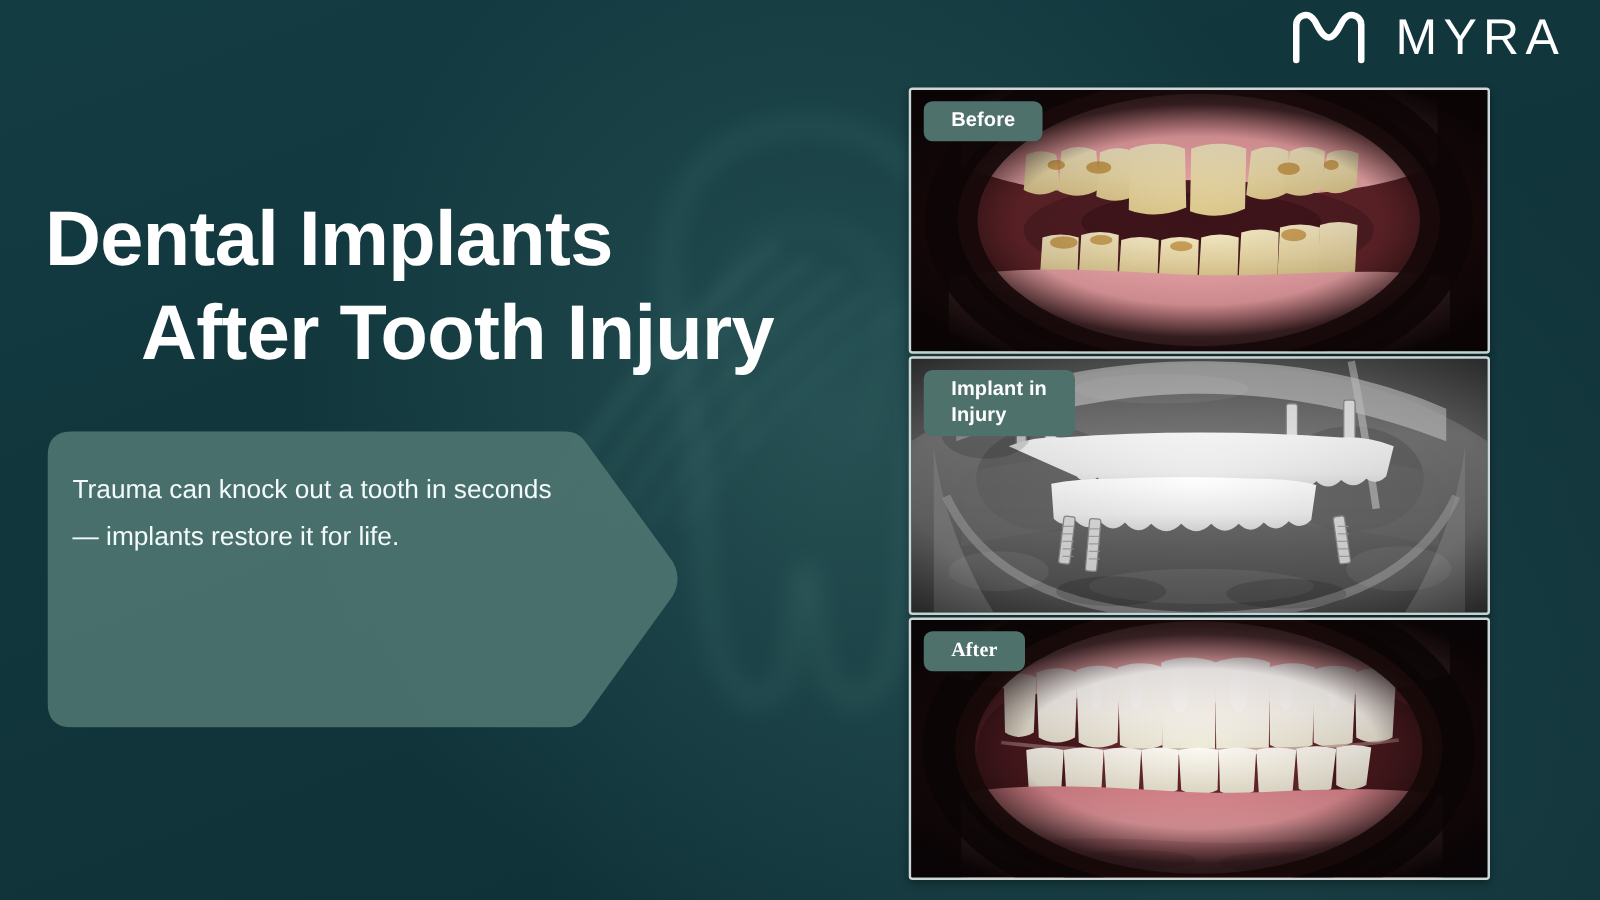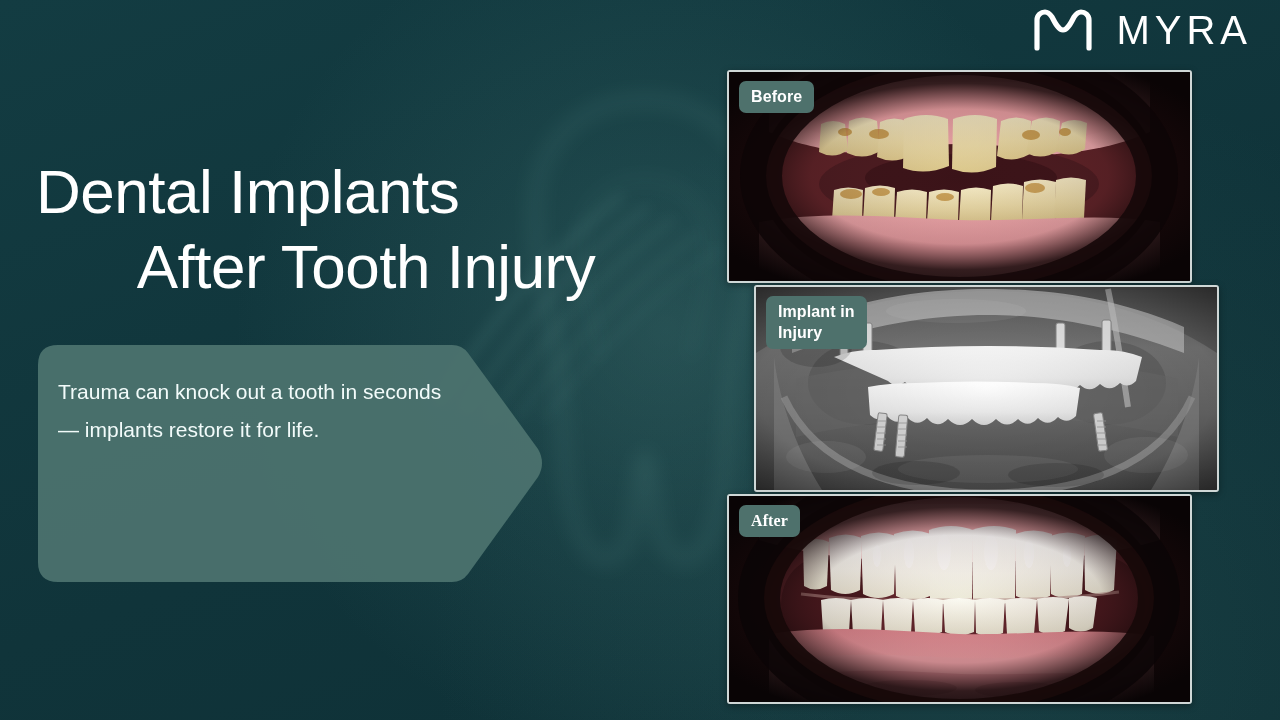--- a/index.html
+++ b/index.html
@@ -21,40 +21,40 @@
   .tooth-wm{position:absolute;left:430px;top:60px;width:430px;height:560px;opacity:.30;filter:blur(10px);}
   .wm-stripe{position:absolute;left:420px;top:120px;width:330px;height:300px;opacity:.33;filter:blur(7px);}
 
   
   .logo{position:absolute;right:28px;top:8px;display:flex;align-items:center;gap:22px;}
   .logo-mark{width:62px;height:44px;display:block;}
   .logo-text{color:#ffffff;font-size:40px;letter-spacing:5px;font-weight:400;line-height:1;}
 
   
   .headline{position:absolute;left:36px;top:112px;width:660px;
-    color:#ffffff;font-size:62px;line-height:1.22;font-weight:400;letter-spacing:-0.5px;}
+    color:#ffffff;font-size:62px;line-height:1.22;font-weight:700;letter-spacing:-0.5px;}
   .headline .l2{display:block;text-align:center;}
 
   
   .callout{position:absolute;left:38px;top:345px;width:508px;height:237px;}
   .callout svg{position:absolute;inset:0;width:100%;height:100%;}
   .callout-text{position:absolute;left:20px;top:28px;width:400px;
     color:#f2fbfa;font-size:21px;line-height:1.82;font-weight:400;}
 
   
   .panel{position:absolute;left:727px;width:461px;border:2px solid #cfd7d6;border-radius:3px;overflow:hidden;
     box-shadow:0 2px 7px rgba(0,0,0,.35);}
   #panel-before{top:70px;height:209px;}
-  #panel-xray{top:285px;height:203px;margin-left:27px;}
+  #panel-xray{top:285px;height:203px;}
   #panel-after{top:494px;height:206px;font-family:Liberation Serif, serif;}
   .panel .art{position:absolute;inset:0;}
 
   .badge{position:absolute;left:10px;top:9px;
     background:#4e716c;color:#ffffff;font-weight:700;font-size:16px;line-height:1.32;
-    padding:5px 12px 6px;border-radius:7px;z-index:5;max-width:112px;letter-spacing:.1px;}
+    padding:5px 22px 6px;border-radius:7px;z-index:5;max-width:112px;letter-spacing:.1px;}
 </style>
 </head>
 <body>
 
 <div class="stage">
 
   <div class="bg-wash"></div>
 
   <svg class="tooth-wm" viewBox="0 0 430 560">
     <g fill="none" stroke="#6fa6a0" stroke-opacity="0.55">

